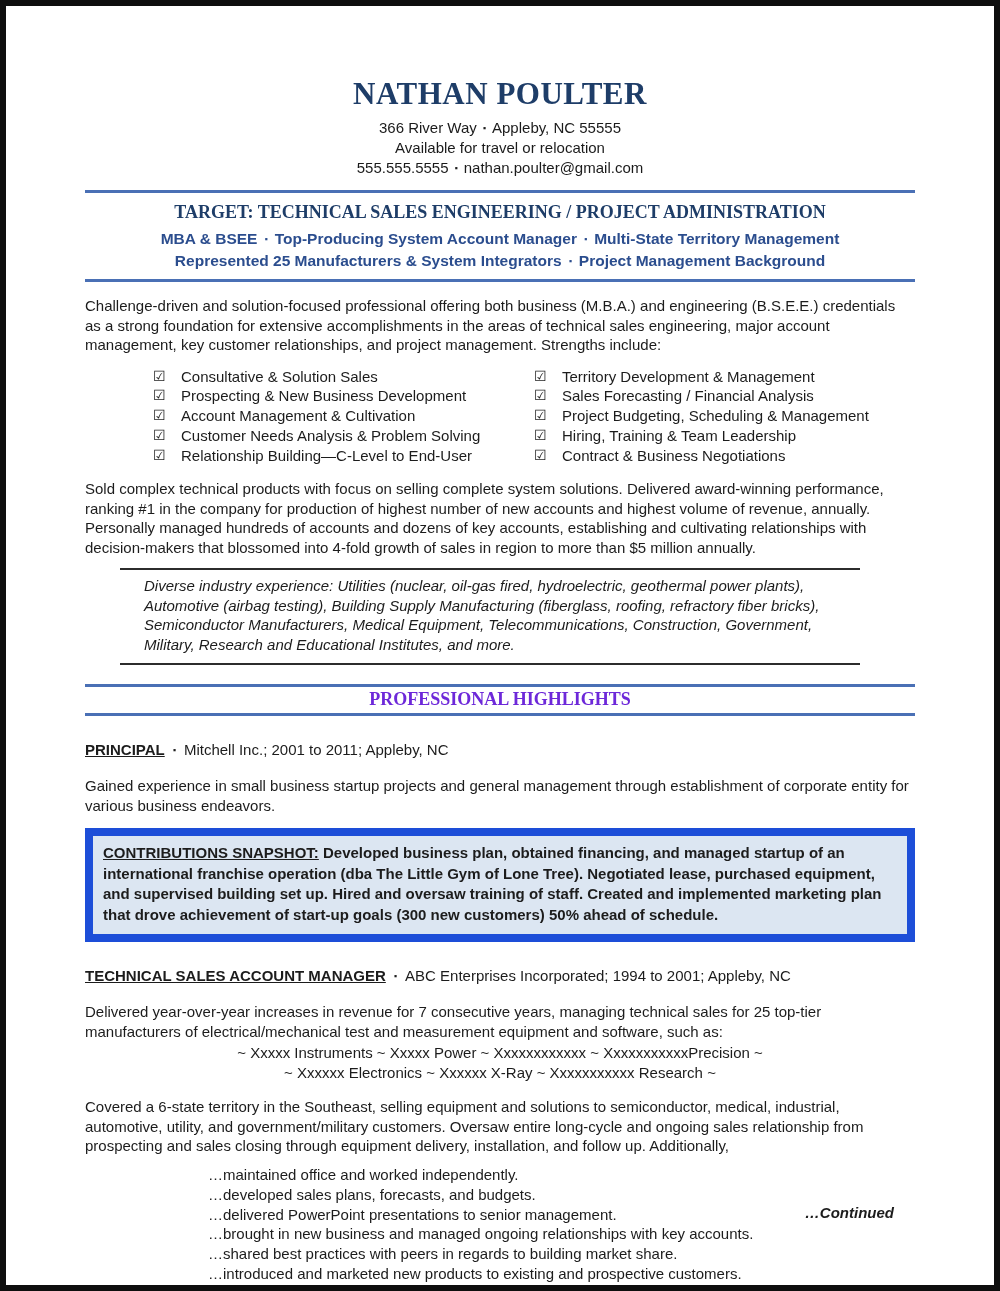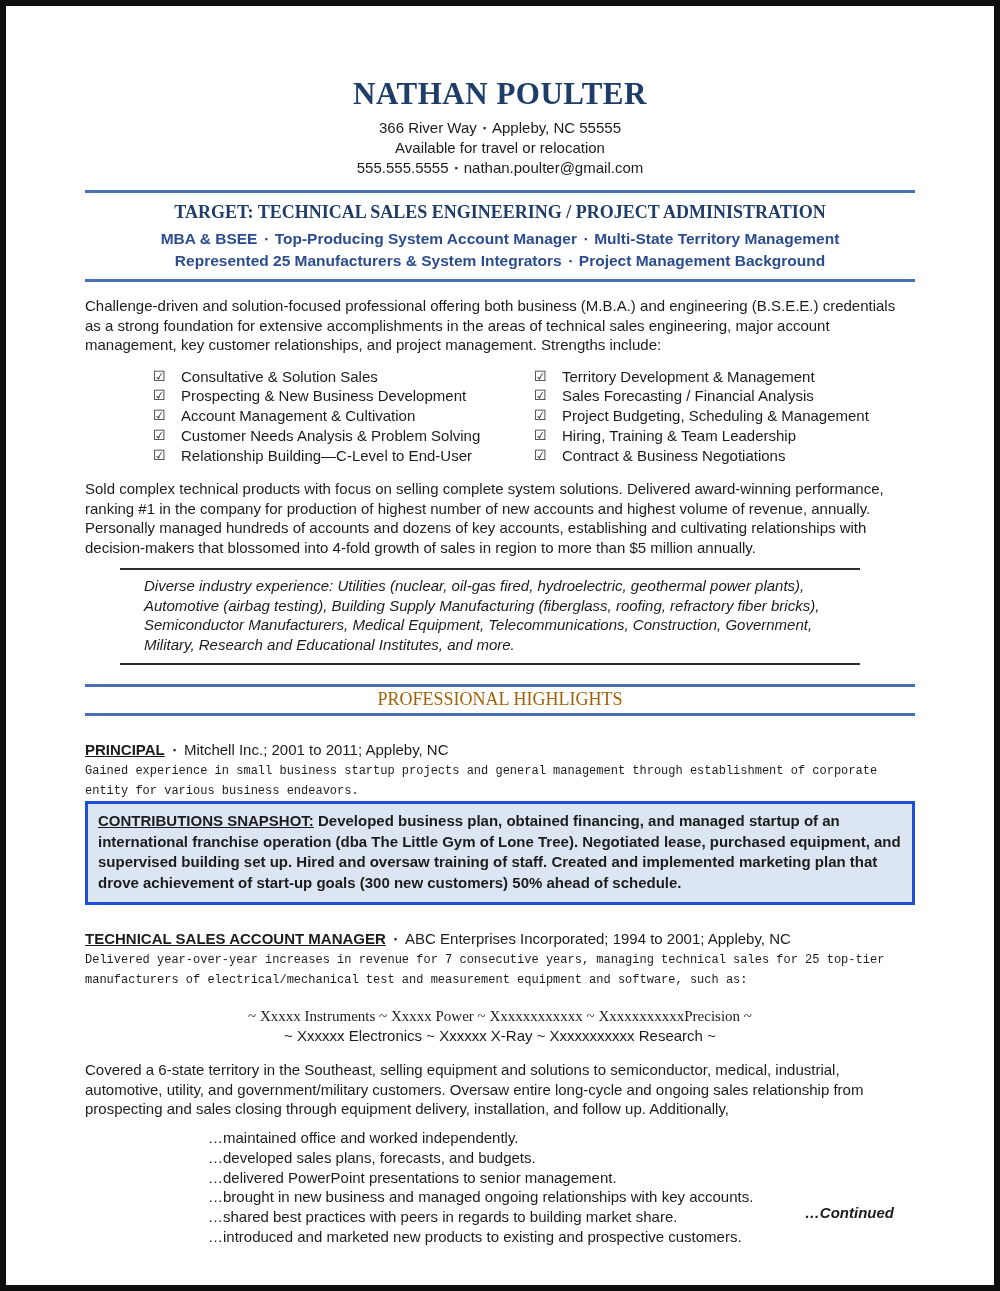--- a/index.html
+++ b/index.html
@@ -58,39 +58,40 @@
     border-top:2px solid #2c2c2c;
     border-bottom:2px solid #2c2c2c;
     padding:6px 8px 9px 24px;
     font-style:italic; font-size:15px; line-height:19.5px;
   }
 
   
   .section-banner { margin-top:19px; border-top:3px solid #4a70b5; border-bottom:3px solid #4a70b5; padding:2px 0 3px 0; }
   .section-banner .title {
     text-align:center; font-family:"Liberation Serif", serif;
-    font-weight:normal; font-size:18px; color:#a16207;
+    font-weight:bold; font-size:18px; color:#6d28d9;
   }
 
   
   .job-head { margin-top:24px; font-size:15px; line-height:20px; }
   .job-title { font-weight:bold; text-decoration:underline; }
   .job-head .sq { font-size:9px; vertical-align:2px; padding:0 8px; }
-  .job-desc { font-size:12px; line-height:19.5px; margin-top:2px;font-family:Liberation Mono, monospace; }
+  .job-desc { font-size:15px; line-height:19.5px; margin-top:16px; }
 
   .snapshot {
+    margin-top:13px;
     background:#dce6f2;
-    border:3px solid #1d4ed8;
+    border:8px solid #1d4ed8;
     padding:7px 8px 9px 10px;
     font-weight:bold; font-size:15px; line-height:20.5px;
   }
   .snapshot-label { text-decoration:underline; }
 
   .mfr { text-align:center; font-size:15px; line-height:20px; }
-  .mfr.first { margin-top:16px;font-family:Liberation Serif, serif; }
+  .mfr.first { margin-top:2px; }
 
   .additional { margin:9px 0 0 123px; font-size:15px; line-height:19.8px; }
 
   .continued {
     position:absolute; right:100px; top:1198px;
     font-style:italic; font-weight:bold; font-size:15px; color:#1c1c1c;
   }
 </style>
 </head>
 <body>

